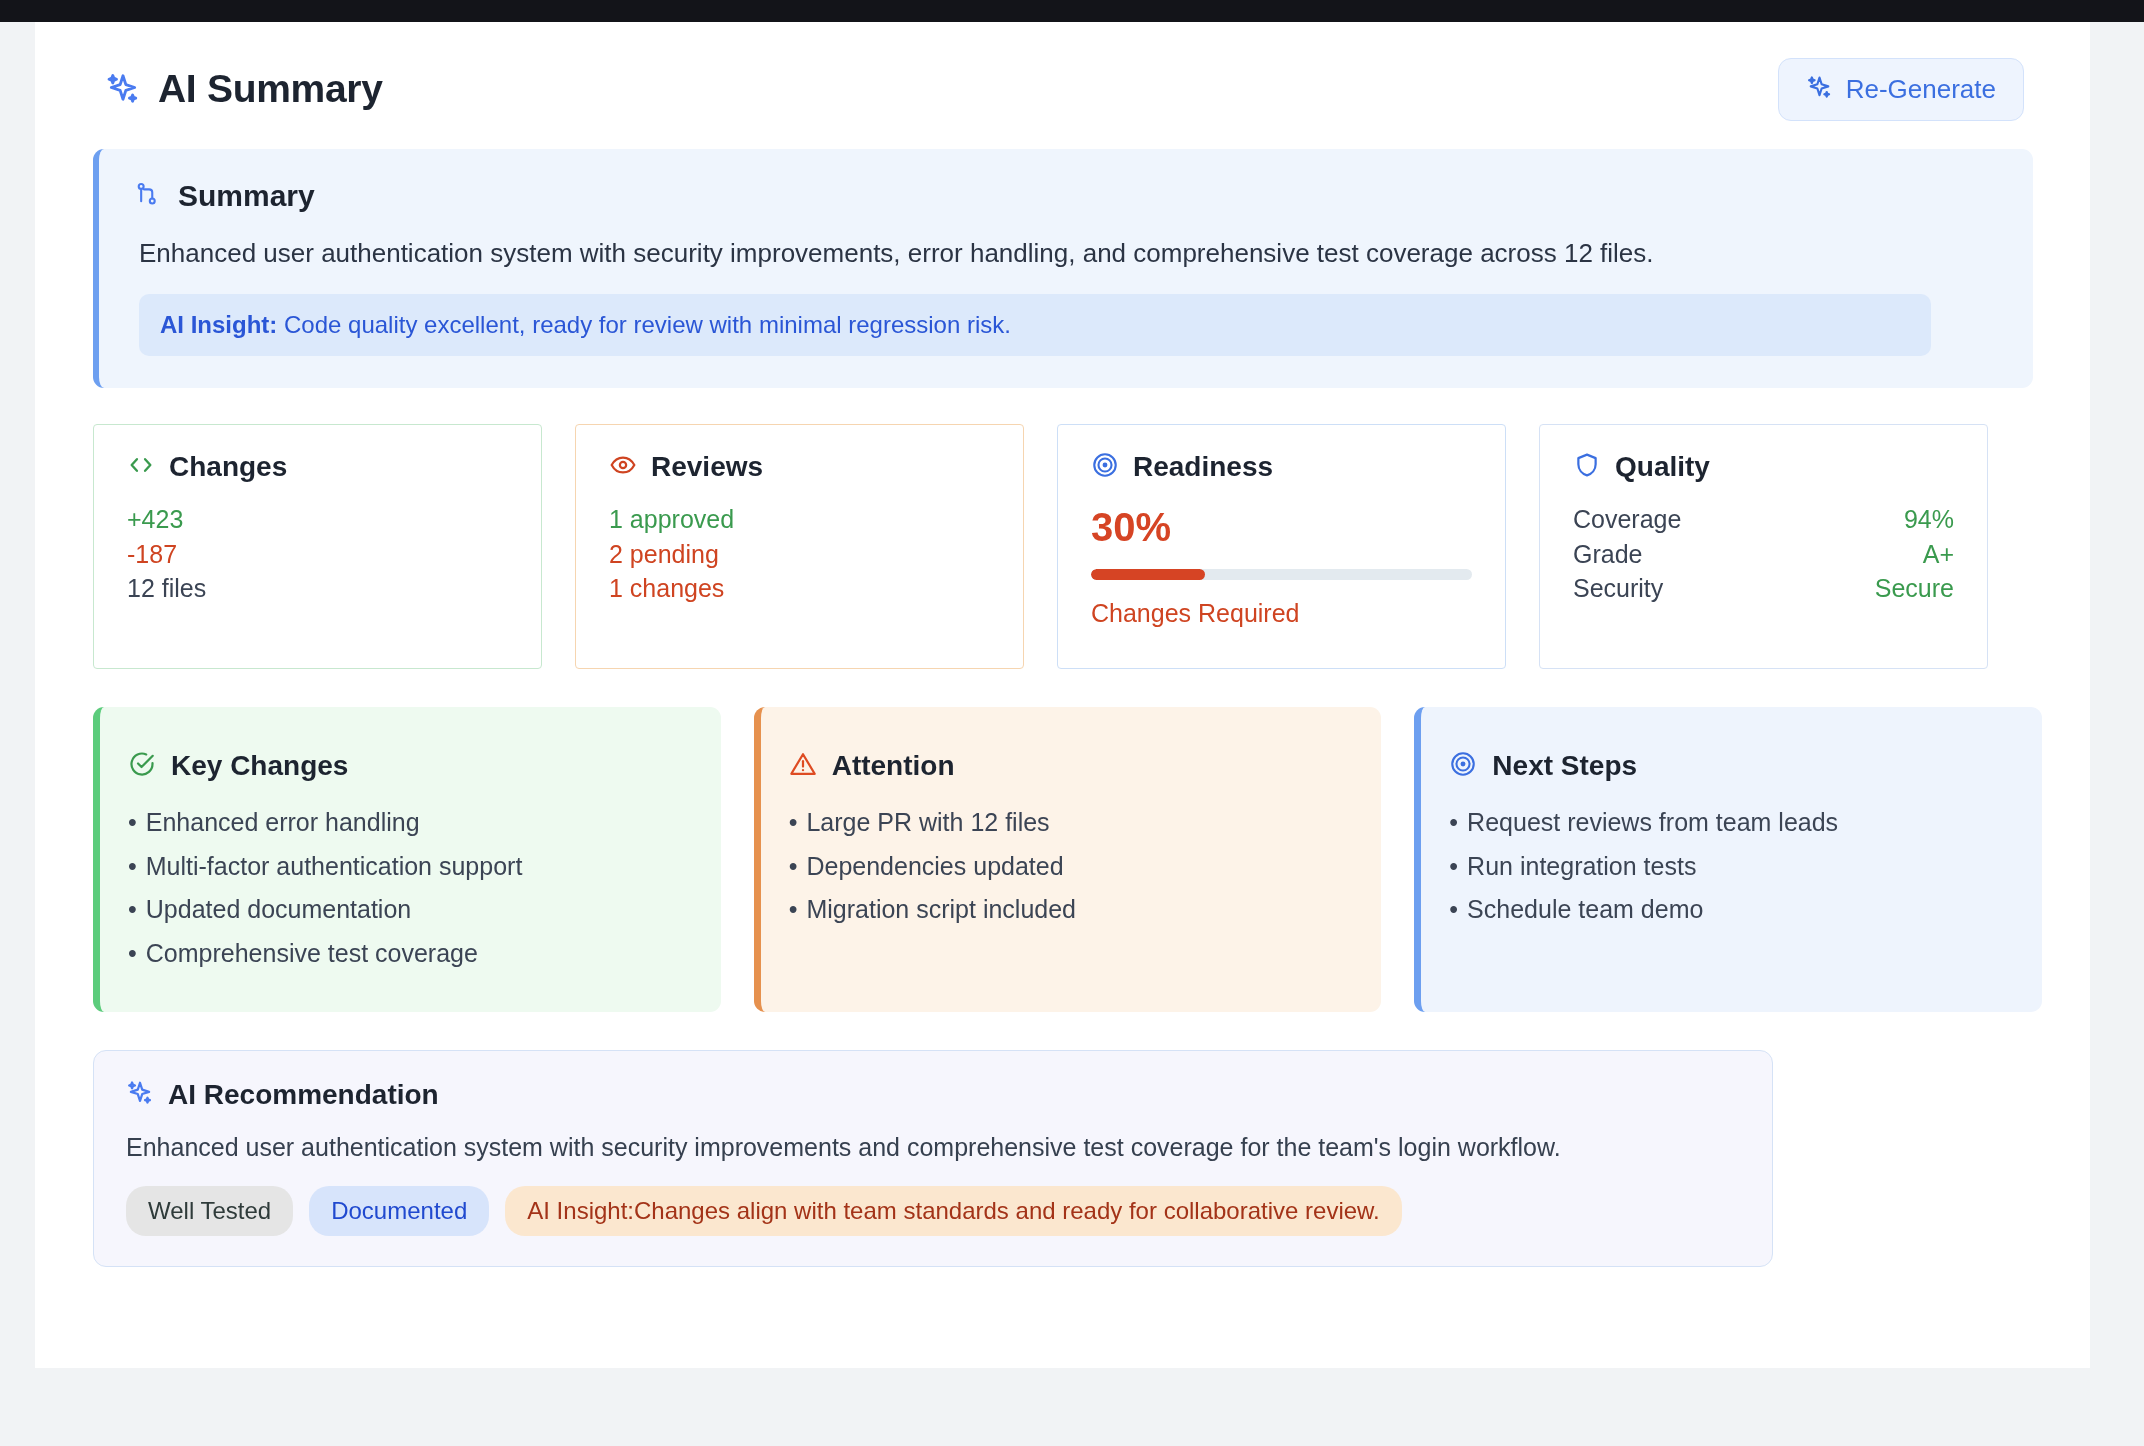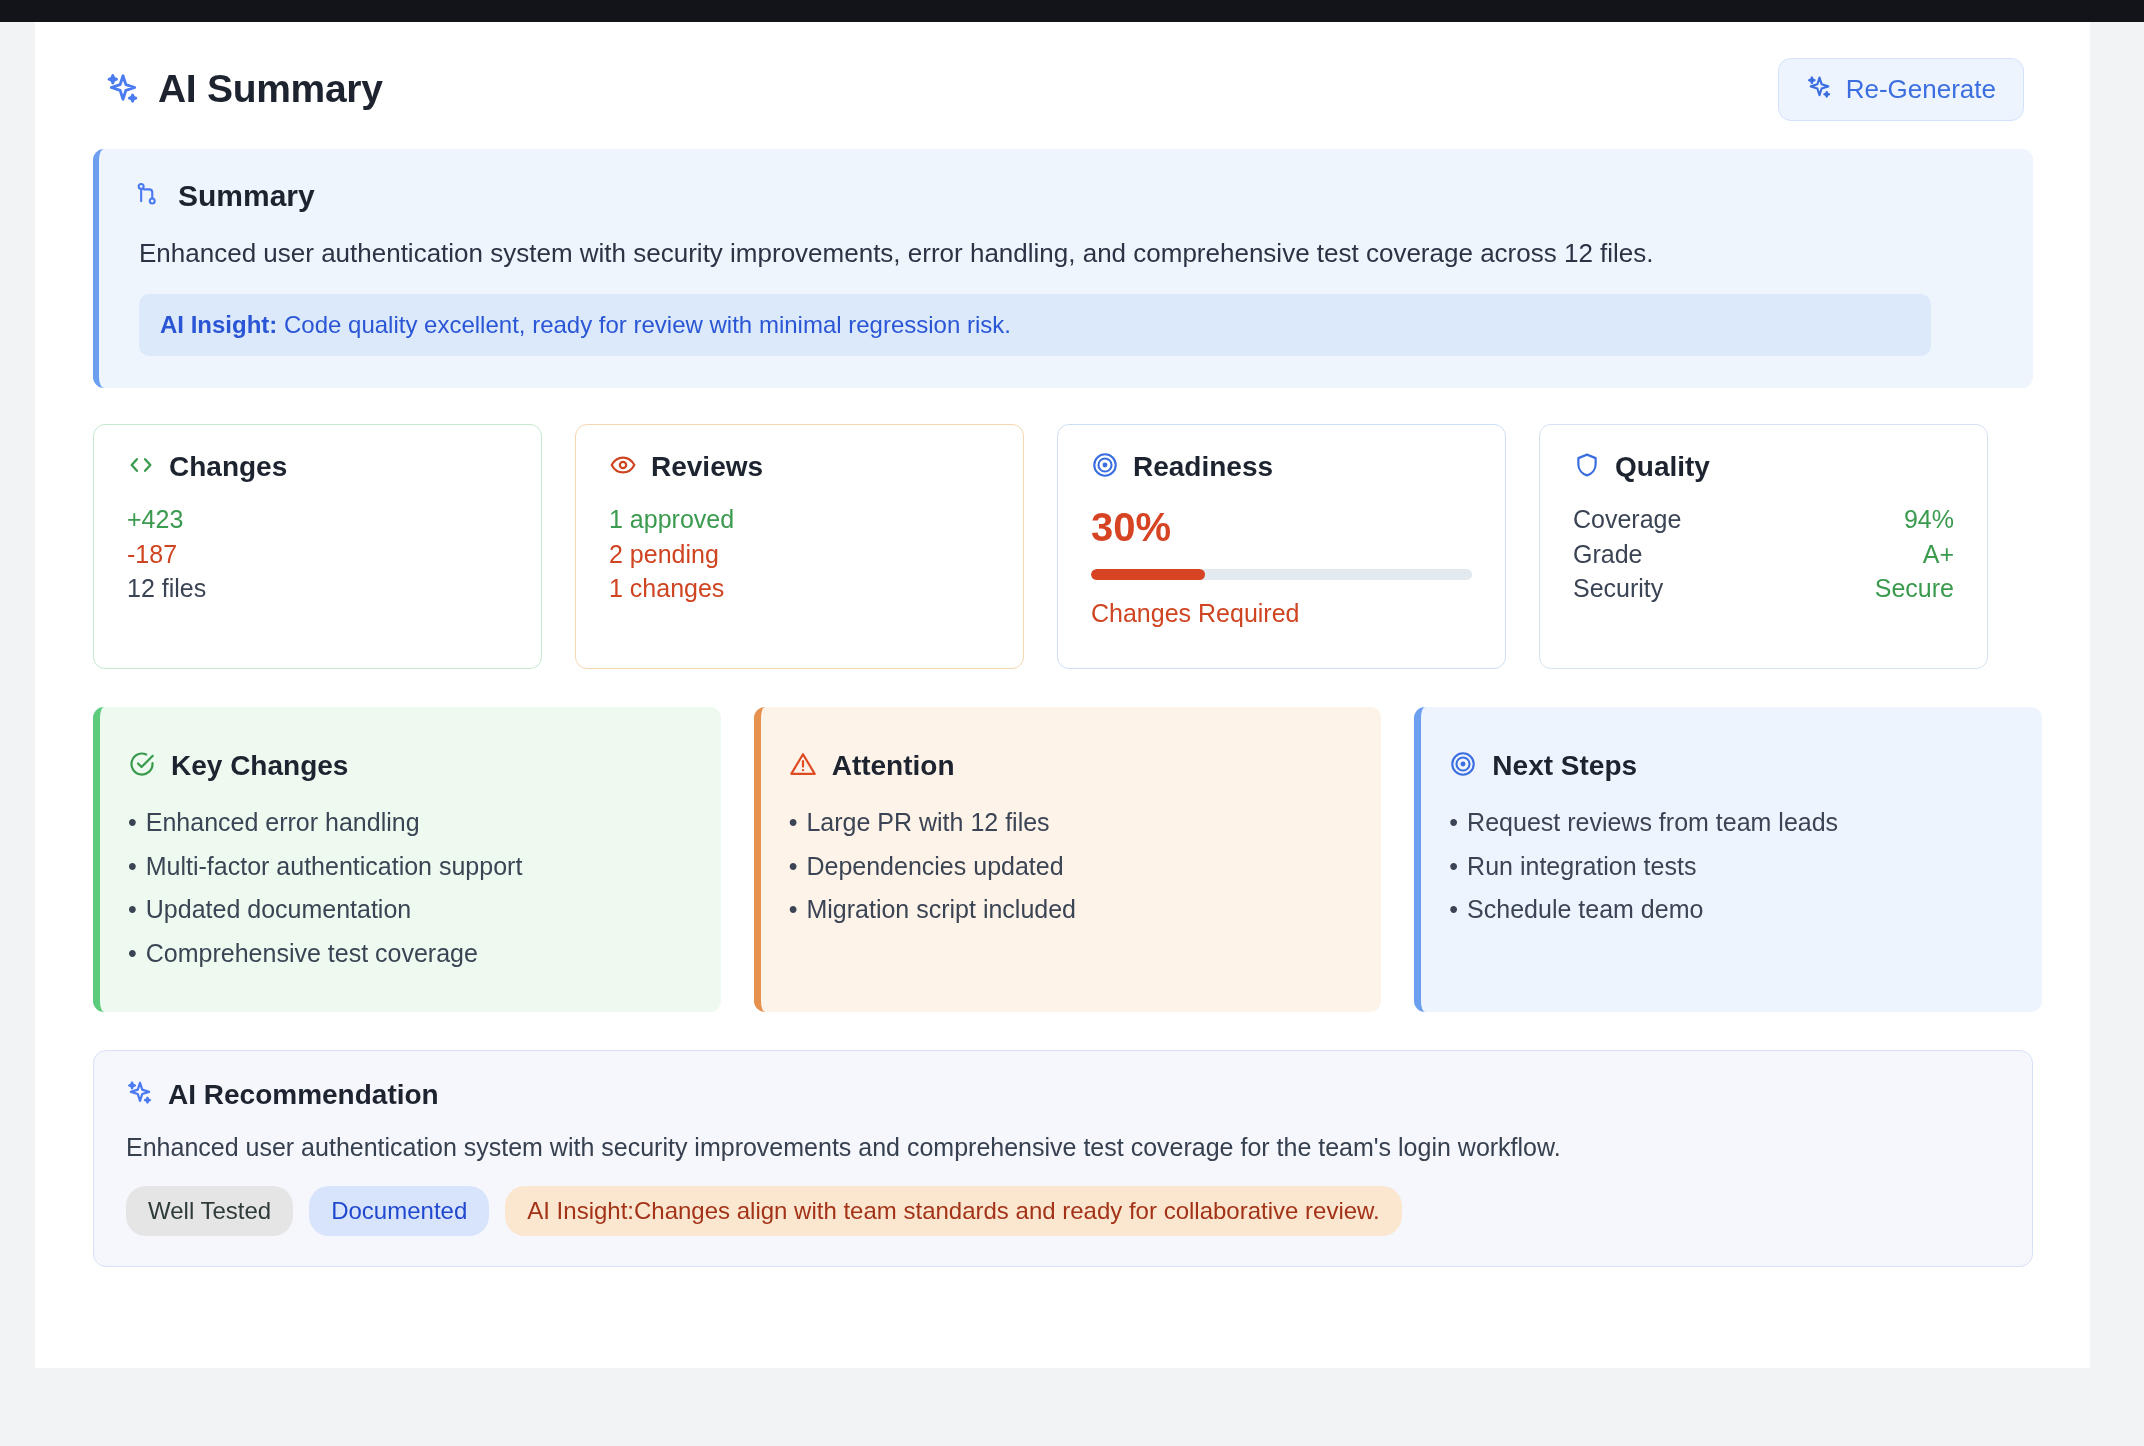--- a/index.html
+++ b/index.html
@@ -99,21 +99,21 @@
   
   .stats {
     display: flex;
     gap: 33px;
     margin: 36px 0 0 10px;
   }
   .stat-card {
     width: 449px;
     height: 245px;
     background: #ffffff;
-    border-radius: 12px;
+    border-radius: 4px;
     padding: 26px 33px;
   }
   .stat-card.green  { border: 1px solid #c7e8cf; }
   .stat-card.orange { border: 1px solid #f6d5b0; }
   .stat-card.blue   { border: 1px solid #cddff7; }
   .stat-card.blue2  { border: 1px solid #d6e2f5; }
 
   .stat-head {
     display: flex; align-items: center; gap: 14px;
     margin-bottom: 22px;
@@ -165,21 +165,21 @@
   .panel-title { font-size: 28px; font-weight: bold; color: #1d2430; }
   .panel-item {
     font-size: 25px; color: #3b4454;
     line-height: 1.18; margin-bottom: 14px;
   }
   .panel-item .dot { margin-right: 9px; }
 
   
   .recommend {
     margin: 38px 0 0 10px;
-    width: 1940px;
+    width: 1680px;
     background: #f6f6fd;
     border: 1px solid #d5e2f6;
     border-radius: 13px;
     padding: 28px 32px 30px 32px;
   }
   .rec-head { display: flex; align-items: center; gap: 14px; margin-bottom: 22px; }
   .rec-title { font-size: 28px; font-weight: bold; color: #1d2430; }
   .rec-desc { font-size: 25px; color: #36404f; margin-bottom: 24px; }
   .chips { display: flex; align-items: center; gap: 16px; }
   .chip {

